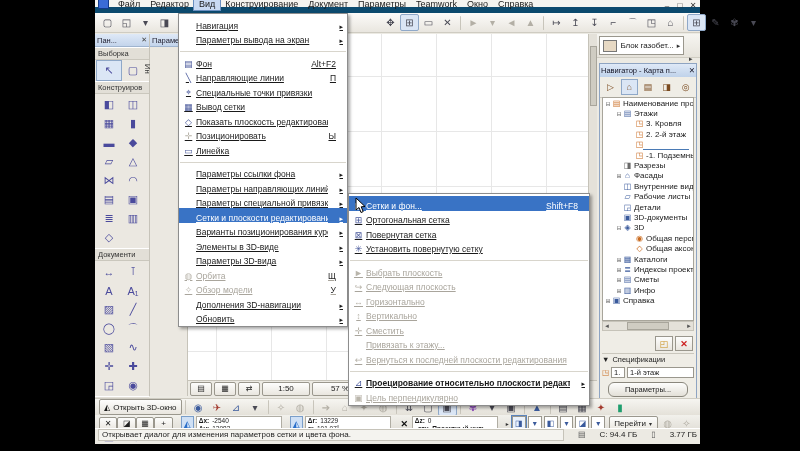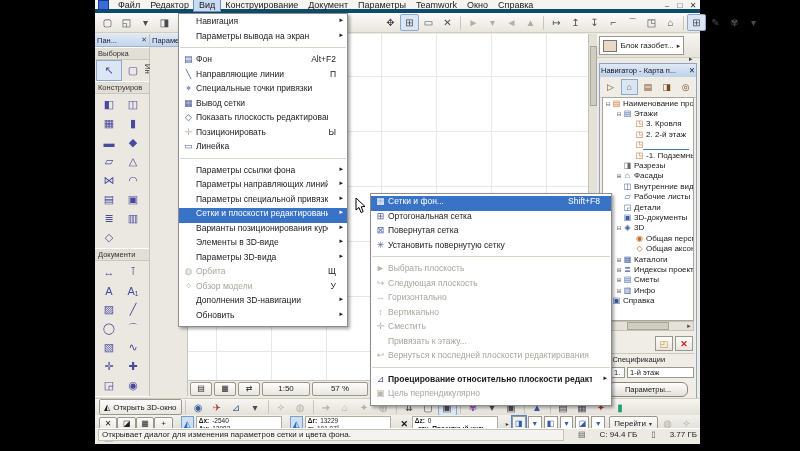--- a/index.html
+++ b/index.html
@@ -2,21 +2,21 @@
 <html><head>
 <meta charset="utf-8">
 <style>
   html,body{margin:0;padding:0;background:#000;}
   .stage{position:relative;width:800px;height:451px;background:#000;overflow:hidden;
          font-family:"Liberation Sans",sans-serif;color:#1a1a1a;}
   .app{position:absolute;left:95px;top:0;width:605px;height:444px;background:#eceae3;}
 
   
   .menubar{position:absolute;left:0;top:0;width:100%;height:13px;background:#f5f4f0;
-           border-bottom:4px solid #0c4a6e;display:flex;align-items:center;font-size:9px;padding-left:3px;box-sizing:border-box;}
+           border-bottom:6px solid #0c4a6e;display:flex;align-items:center;font-size:9px;padding-left:3px;box-sizing:border-box;}
   .appicon{width:9px;height:8px;background:#3a6bd6;border:1px solid #123a8a;margin-right:4px;}
   .mbi{padding:0 5px;height:12px;line-height:12px;cursor:default;}
   .mbi.active{background:#c9daf3;outline:1px solid #6a8fc0;}
   .winctl{position:absolute;right:2px;top:1px;display:flex;gap:3px;font-size:8px;color:#333;}
   .winctl span{width:10px;text-align:center;}
 
   
   .tb1{position:absolute;left:0;top:13px;width:100%;height:20px;background:linear-gradient(#fcfbf9,#e9e6df);
        border-bottom:1px solid #cfccc2;display:flex;align-items:center;padding:0 3px;box-sizing:border-box;}
   .tbtn{width:17px;height:15px;display:flex;align-items:center;justify-content:center;font-size:10px;color:#4a4a55;
@@ -116,22 +116,22 @@
   .statusbar{position:absolute;left:0;top:428px;width:100%;height:12px;background:#eceae3;border-top:1px solid #fff;
              display:flex;align-items:center;font-size:8px;box-sizing:border-box;padding:0 3px;gap:14px;}
   .statmsg{flex:1;height:10px;line-height:10px;background:#f4f3ef;border:1px solid #c6c3b9;padding:0 3px;color:#222;
            white-space:nowrap;overflow:hidden;}
   .statico{font-size:8px;color:#555;}
 
   
   .menu{position:absolute;background:#fff;border:1px solid #8d8d8d;box-shadow:2px 2px 3px rgba(0,0,0,.35);
         padding:2px 0;z-index:50;font-size:8.5px;}
   .viewmenu{left:83px;top:13px;width:168px;}
-  .submenu{left:253px;top:193px;width:240px;z-index:55;margin-left:22px;}
-  .mi{display:flex;align-items:flex-start;height:14.5px;padding:0 4px 0 2px;white-space:nowrap;overflow:hidden;}
+  .submenu{left:253px;top:193px;width:240px;z-index:55;}
+  .mi{display:flex;align-items:flex-end;height:14.5px;padding:0 4px 0 2px;white-space:nowrap;overflow:hidden;text-decoration:underline;}
   .mi .mic{width:15px;flex:0 0 auto;text-align:center;font-size:9px;color:#4a5a9c;}
   .mi .mlabel{flex:1;overflow:hidden;}
   .mi .msc{margin-left:8px;color:#222;}
   .mi .marr{width:7px;text-align:right;font-size:7px;visibility:hidden;}
   .mi.arrow .marr{visibility:visible;}
   .mi.hl{background:#3973c5;color:#fff;}
   .mi.hl .mic,.mi.hl .msc,.mi.hl .marr{color:#fff;}
   .mi.disabled{color:#a9a59c;}
   .mi.disabled .mic{color:#b9b5ab;}
   .mi.bold .mlabel{font-weight:bold;}

